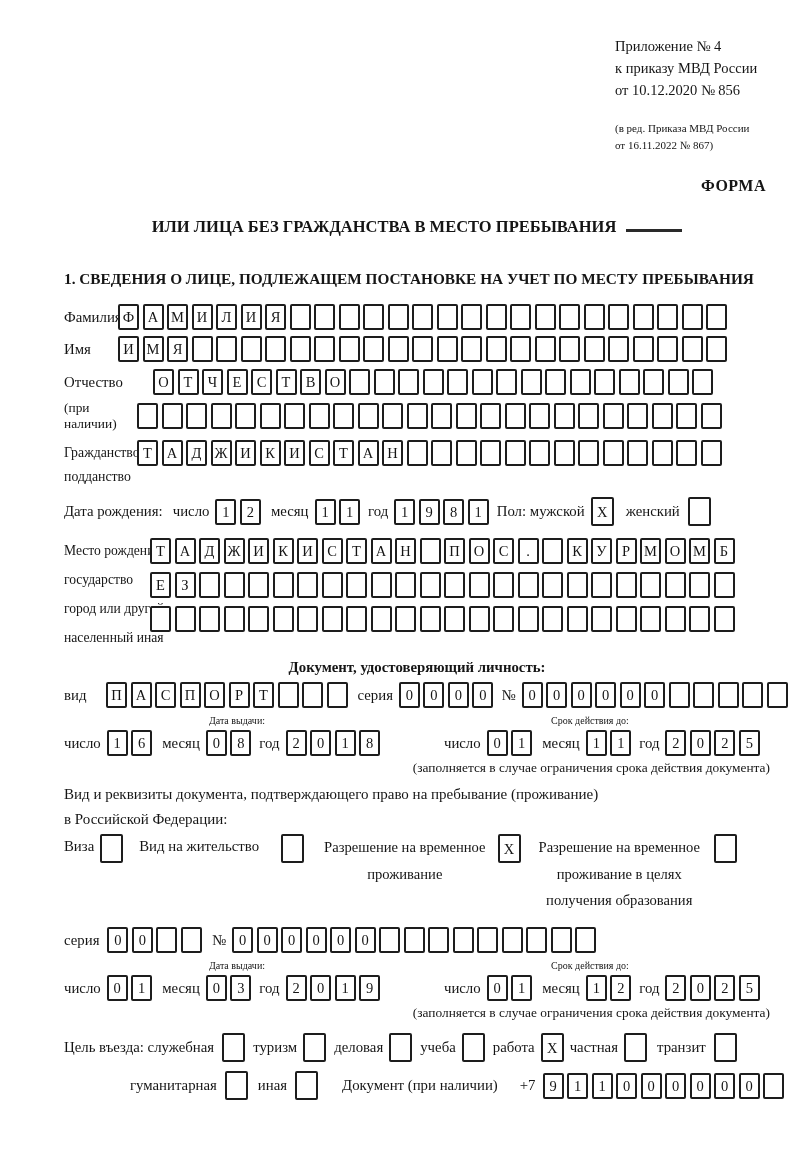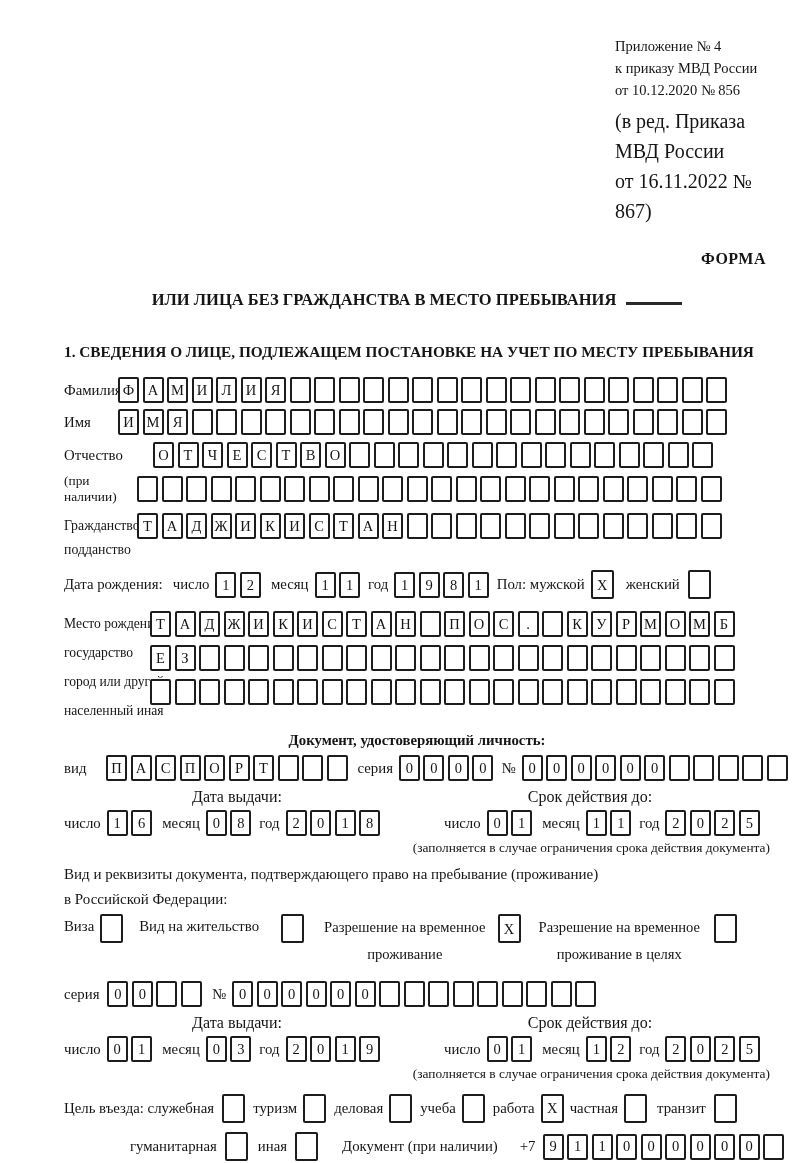--- a/index.html
+++ b/index.html
@@ -1,40 +1,40 @@
 <!DOCTYPE html>
 <html><head>
 <meta charset="utf-8">
 <style>
   html,body{margin:0;padding:0;background:#fff;}
   body{width:800px;height:1163px;color:#151515;font-family:"Liberation Serif","DejaVu Serif",serif;overflow:hidden;}
   .page{box-sizing:border-box;width:800px;height:956px;padding:36px 30px 0 64px;}
 
   .annex{margin-left:551px;font-size:14.5px;line-height:1.5;}
-  .annex .ed{margin-top:5px;font-size:20px;}
+  .annex .ed{margin-top:19px;font-size:11px;}
   .forma{text-align:right;font-weight:bold;font-size:16px;margin-top:24px;padding-right:4px;letter-spacing:.5px;}
   .title{text-align:center;font-weight:bold;font-size:16.5px;line-height:1.65;margin-top:18px;}
   .blank{display:inline-block;width:56px;height:13px;border-bottom:3px solid #2a2a2a;margin-left:10px;}
   .sec{font-weight:bold;font-size:15.3px;margin-top:30px;}
 
   .cellrow{display:flex;gap:3.5px;flex:none;}
   .cell{box-sizing:content-box;width:17px;height:22px;border:2px solid #1d1d1d;border-radius:2px;background:#fff;
         display:flex;align-items:center;justify-content:center;font-size:14.5px;line-height:1;flex:none;}
   .cb .cell{width:19px;height:25px;}
 
   .frow{display:flex;align-items:center;}
   .lbl{font-size:14.8px;flex:none;}
   .small{font-size:13.4px;}
   .stackcol{line-height:29px;font-size:13.6px;white-space:nowrap;}
 
   .datepair{display:flex;margin-top:7px;}
   .dp{display:flex;flex-direction:column;}
   .dp-l{width:49%;}
   .dp-r{width:51%;}
-  .dp-head{text-align:center;font-size:16px;margin-bottom:4px;}
+  .dp-head{text-align:center;font-size:10px;margin-bottom:4px;}
   .dp-row{display:flex;align-items:center;}
   .note{font-size:13.4px;text-align:right;margin-top:4px;}
 
   .vopt{display:flex;align-items:flex-start;}
   .vstack{text-align:center;font-size:14.6px;line-height:1.8;}
 
   .mr6{margin-right:6px;} .mr8{margin-right:8px;} .mr10{margin-right:10px;}
   .ml6{margin-left:6px;} .ml8{margin-left:8px;} .ml10{margin-left:10px;}
 </style>
 </head>
@@ -431,20 +431,21 @@
     <span class="vstack" style="margin-left:20px;">
       <div>Разрешение на временное</div>
       <div>проживание</div>
     </span>
     <span class="cellrow cb" style="margin-left:12px;">
         <span class="cell">X</span>
       </span>
     <span class="vstack" style="margin-left:18px;">
       <div>Разрешение на временное</div>
       <div>проживание в целях</div>
+      <div>получения образования</div>
     </span>
     <span class="cellrow cb" style="margin-left:14px;">
         <span class="cell"></span>
       </span>
   </div>
 
   <div class="frow" style="margin-top:14px;">
     <span class="lbl mr8">серия</span>
     <span class="cellrow">
         <span class="cell">0</span>

